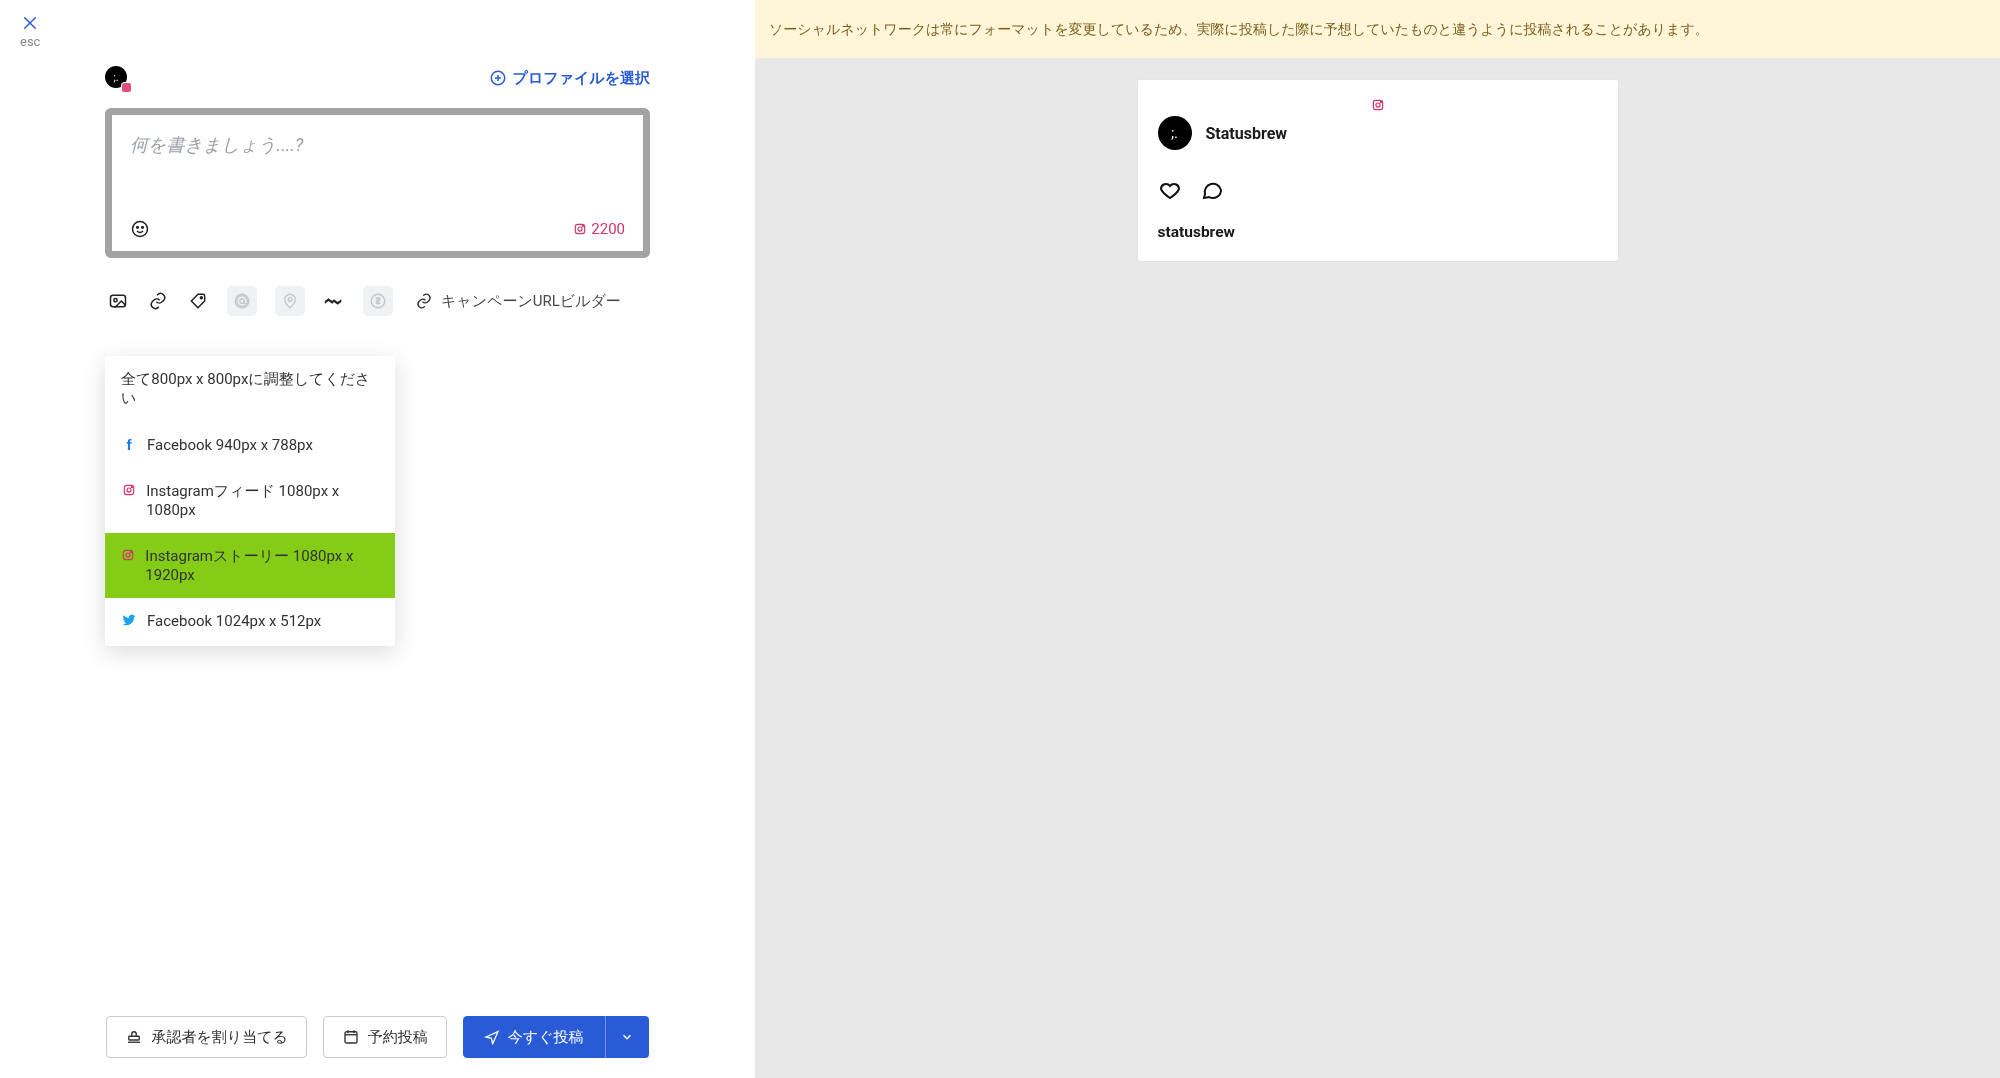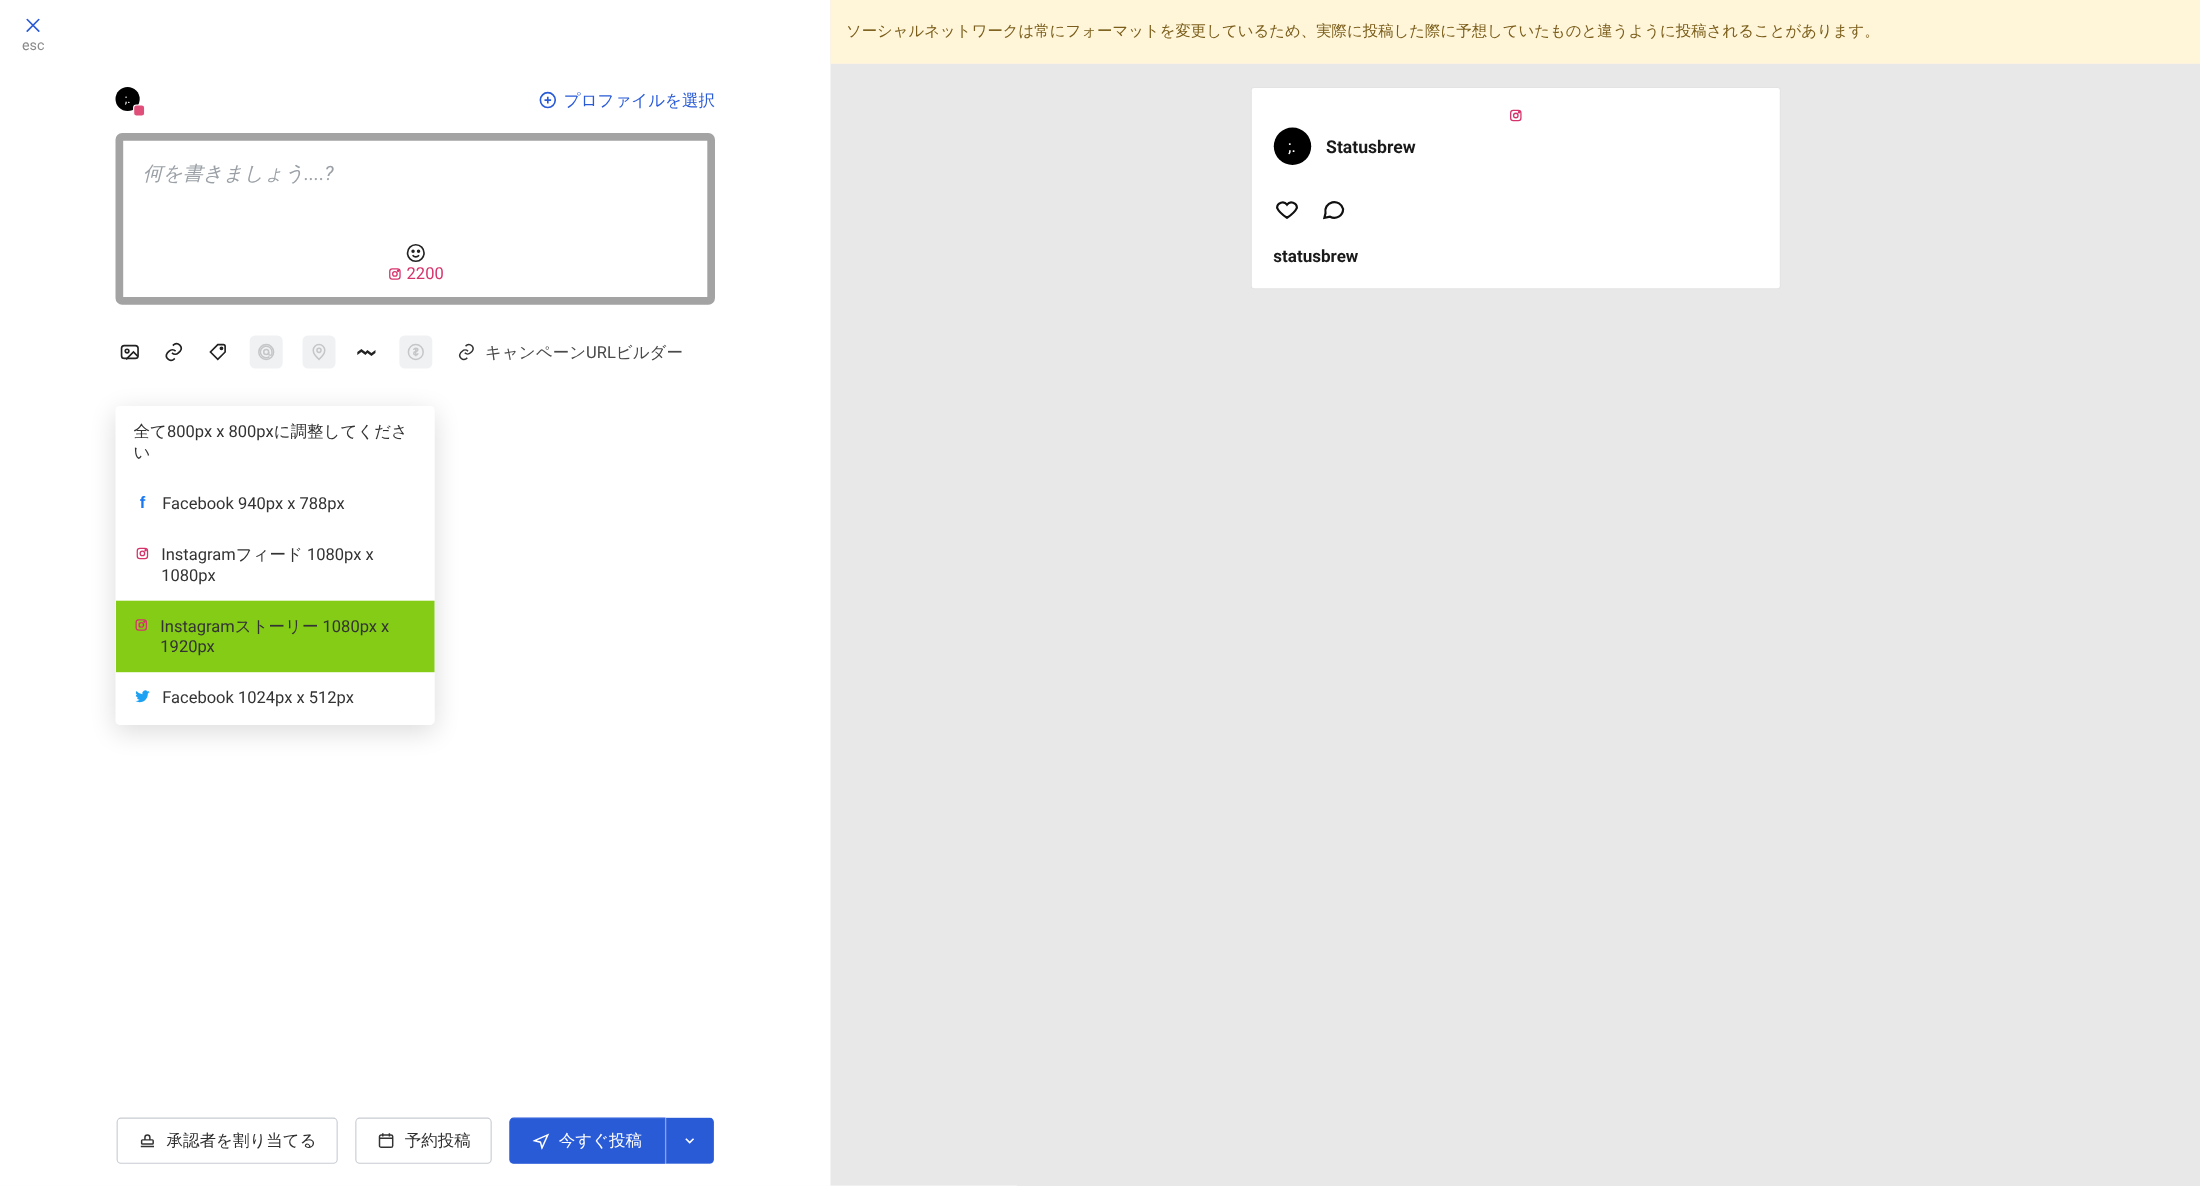--- a/index.html
+++ b/index.html
@@ -11,21 +11,21 @@
   }
   .app {
     display: flex;
     width: 100%;
     height: 1078px;
   }
   .left-panel {
     width: 755px;
     position: relative;
     background: #fff;
-    padding: 13px;
+    padding: 0;
     display: flex;
     flex-direction: column;
   }
   .right-panel {
     flex: 1;
     background: #e8e8e8;
     position: relative;
   }
   .close-region {
     position: absolute;
@@ -72,20 +72,21 @@
     border-radius: 3px;
     background: #e04f7a;
     border: 1px solid #fff;
   }
   .select-profile {
     color: #2a5bd7;
     font-size: 15px;
     display: flex;
     gap: 6px;
     cursor: pointer;
+    font-weight: bold;
   }
   .select-profile svg { stroke: #2a5bd7; }
   .compose-box {
     border: 7px solid #a3a3a3;
     border-radius: 6px;
     padding: 18px 18px 12px;
     min-height: 150px;
     display: flex;
     flex-direction: column;
   }
@@ -93,21 +94,20 @@
     color: #9aa0a6;
     font-style: italic;
     font-size: 18px;
     flex: 1;
   }
   .compose-bottom {
     display: flex;
     align-items: center;
     justify-content: space-between;
     margin-top: 50px;
-    flex-direction: column;
   }
   .emoji-btn svg { display:block; }
   .char-count {
     color: #d6336c;
     font-size: 15px;
     display: flex;
     align-items: center;
     gap: 4px;
   }
   .char-count .ig-dot {

